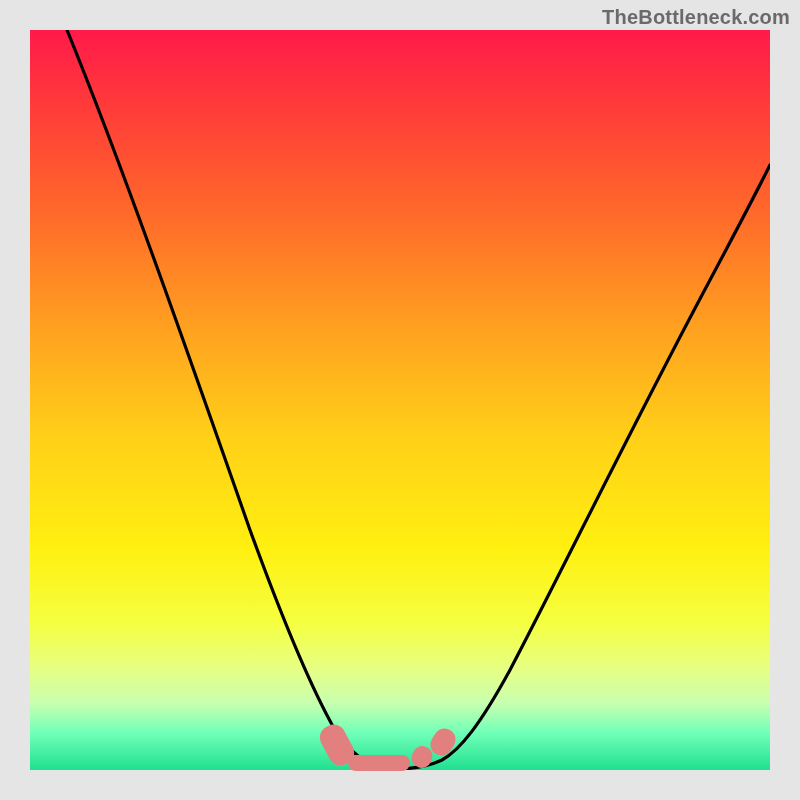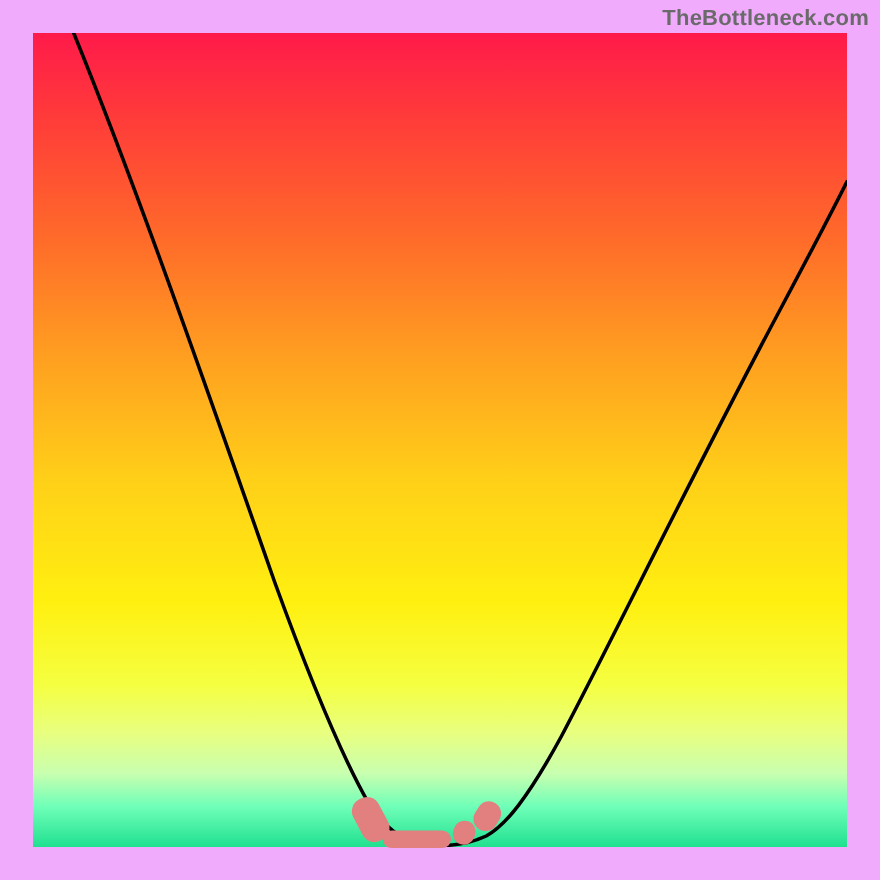--- a/index.html
+++ b/index.html
@@ -1,20 +1,20 @@
 <!DOCTYPE html>
 <html><head>
 <meta charset="utf-8">
 <style>
   * { margin: 0; padding: 0; box-sizing: border-box; }
   html, body { width: 800px; height: 800px; overflow: hidden; background: #000; }
   .frame {
     width: 800px;
     height: 800px;
-    background: #f0abfc;
+    background: #e5e5e5;
     position: relative;
   }
   .plot-area {
     position: absolute;
     left: 30px;
     top: 30px;
     width: 740px;
     height: 740px;
     background: linear-gradient(to bottom,
       #ff1a4a 0%,

